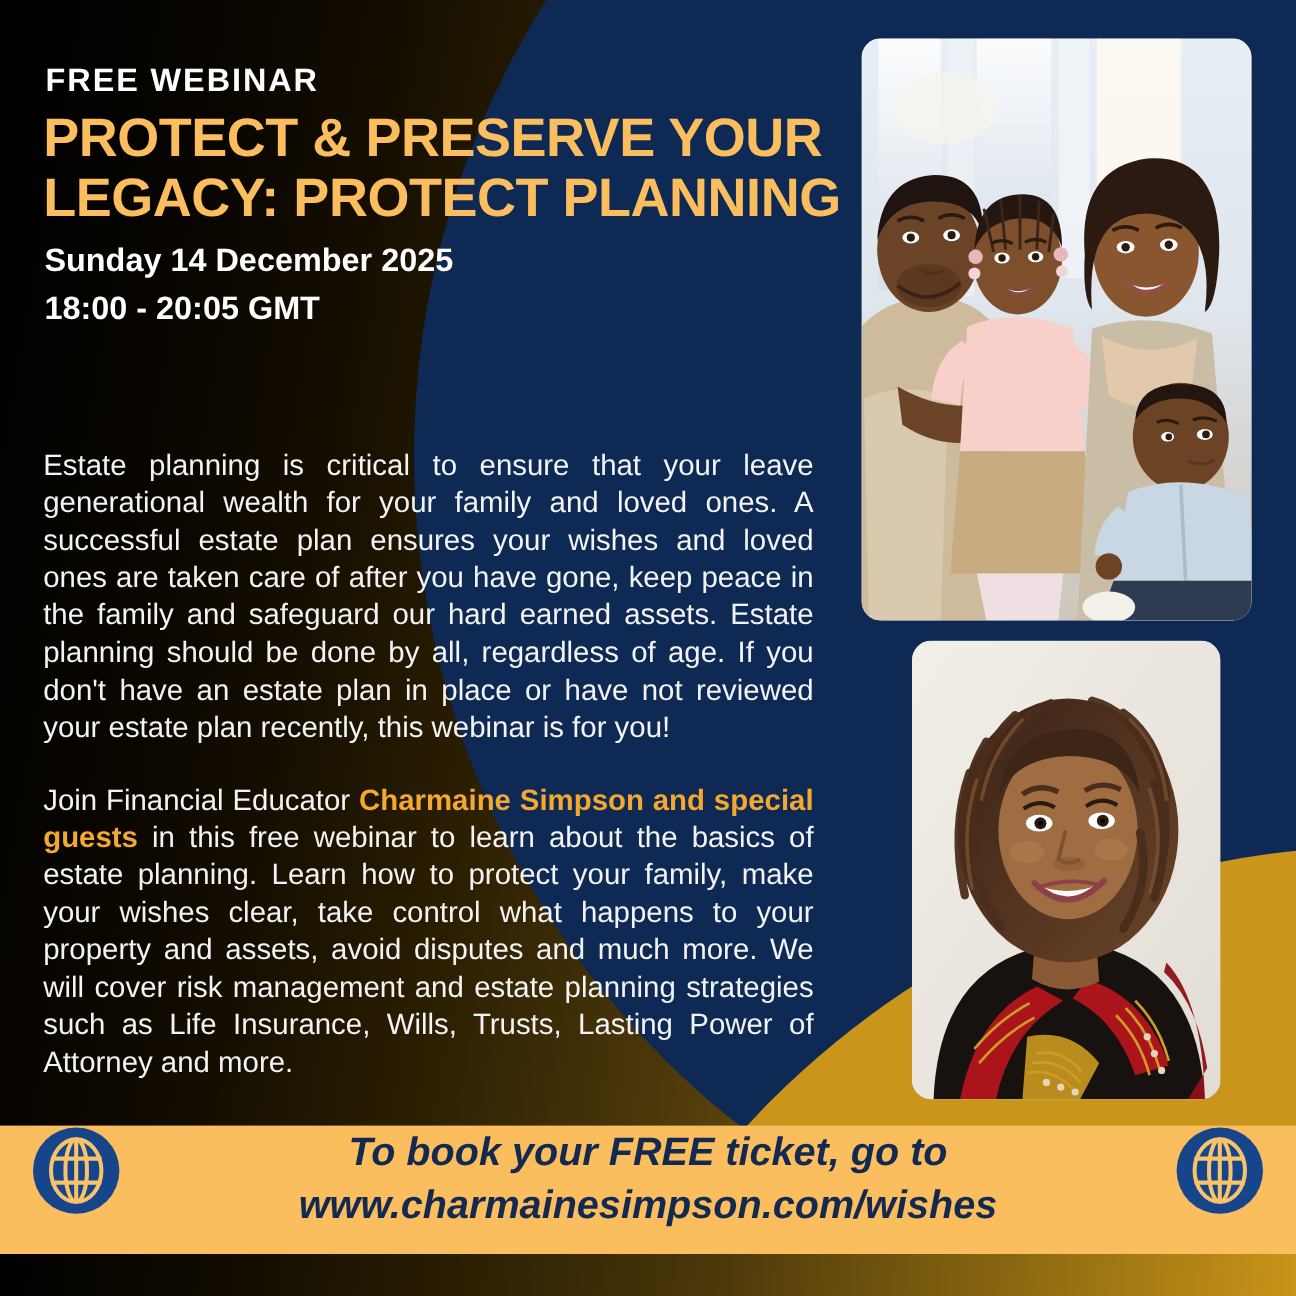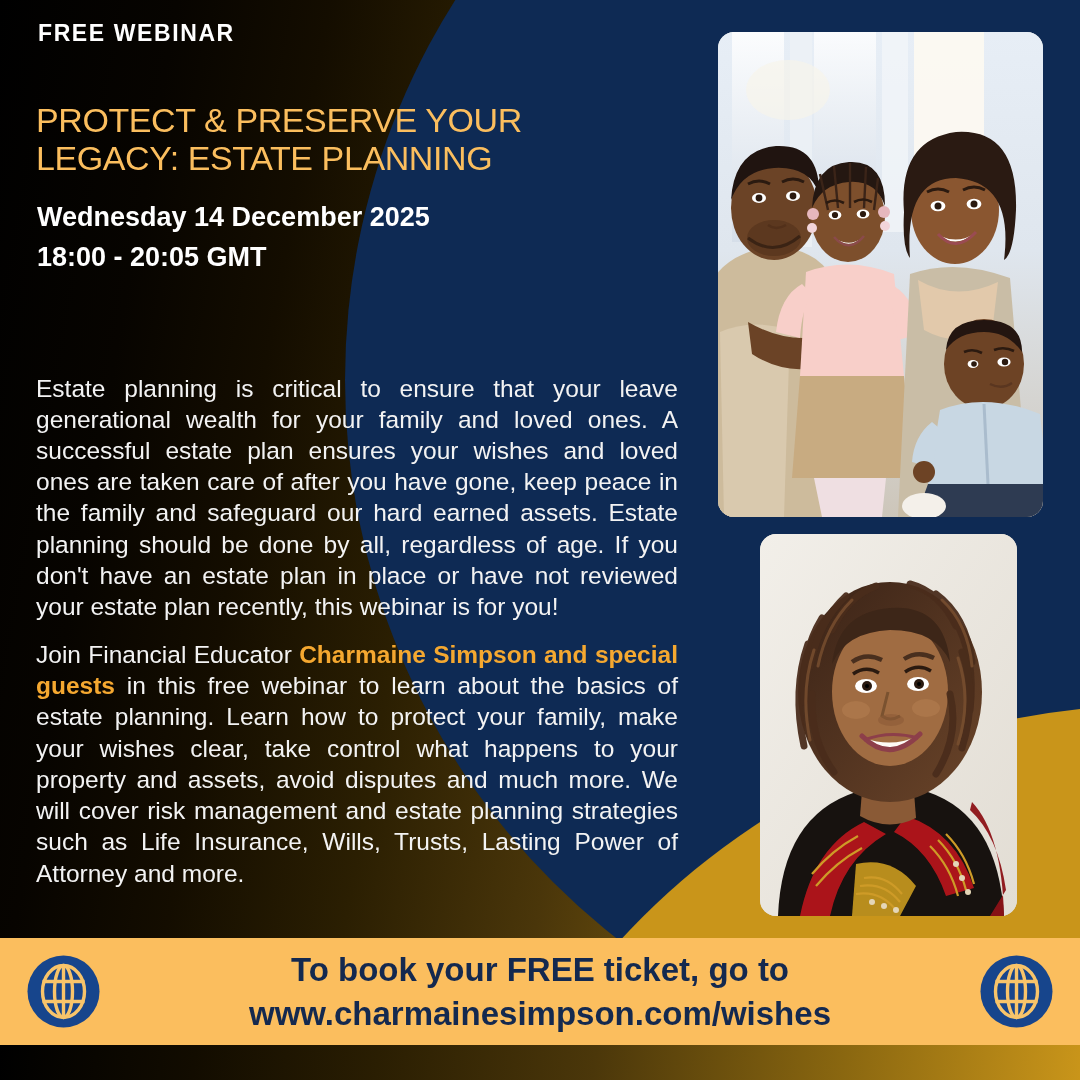--- a/index.html
+++ b/index.html
@@ -24,60 +24,60 @@
     position:absolute;
     left:430px;top:705px;
     width:1450px;height:1450px;
     border-radius:50%;
     background:#C9951A;
   }
 
   #content{position:absolute;inset:0;}
 
   .kicker{
-    position:absolute;left:38px;top:20px;
-    color:#ffffff;font-weight:bold;font-size:23px;
+    position:absolute;left:38px;top:52px;
+    color:#ffffff;font-weight:bold;font-size:27px;
     letter-spacing:1.6px;
   }
   .title{
-    position:absolute;left:36px;top:101px;width:680px;
-    color:#FBBE5E;font-weight:normal;font-size:34px;
+    position:absolute;left:36px;top:90px;width:680px;
+    color:#FBBE5E;font-weight:bold;font-size:45px;
     line-height:1.12;letter-spacing:-0.4px;
   }
   .title .ln{display:block;}
   .meta{
     position:absolute;left:37px;top:198px;width:640px;
     color:#ffffff;font-weight:bold;font-size:27px;line-height:1.47;
   }
   .meta .ln{display:block;}
 
   .body{
     position:absolute;left:36px;width:642px;
     color:#f3f3f3;font-size:24.5px;line-height:1.275;
     text-align:justify;
   }
   #para1{top:348px;}
-  #para2{top:627px;margin-top:12px;}
+  #para2{top:627px;}
   .hl{color:#F5A830;font-weight:bold;}
 
   
   .photo{
     position:absolute;border-radius:16px;overflow:hidden;
     background:#d8d2c8;
   }
   #family-photo{left:718px;top:32px;width:325px;height:485px;}
   #portrait-photo{left:760px;top:534px;width:257px;height:382px;}
   .photo svg{display:block;width:100%;height:100%;}
 
   
   #banner{
     position:absolute;left:0;top:938px;width:1080px;height:107px;
     background:#FBBE5E;
-    display:flex;align-items:center;justify-content:space-between;
-    padding:0 26px;box-sizing:border-box;
+    display:flex;align-items:flex-start;justify-content:space-between;
+    padding:0 26px;box-sizing:border-box;font-style:italic;
   }
   #banner-text{
     flex:1;text-align:center;color:#14294F;
     font-weight:bold;font-size:33px;line-height:1.33;
   }
   #banner-text .ln{display:block;}
   .globe{width:75px;height:75px;flex:0 0 auto;}
   #bottom-strip{
     position:absolute;left:0;top:1045px;width:1080px;height:35px;
     background:linear-gradient(95deg,#000000 0%,#120c00 18%,#2a1e02 35%,#4b370a 55%,#8a6710 78%,#C9951A 100%);
@@ -90,25 +90,25 @@
 
   <div id="navy-shape"></div>
   <div id="gold-wedge"></div>
 
   <div id="content">
 
     <div class="kicker">FREE WEBINAR</div>
 
     <div class="title">
       <span class="ln">PROTECT &amp; PRESERVE YOUR</span>
-      <span class="ln">LEGACY: ESTATE PLANNING</span>
+      <span class="ln">LEGACY: PROTECT PLANNING</span>
     </div>
 
     <div class="meta">
-      <span class="ln">Wednesday 14 December 2025</span>
+      <span class="ln">Sunday 14 December 2025</span>
       <span class="ln">18:00 - 20:05 GMT</span>
     </div>
 
     <p class="body" id="para1">Estate planning is critical to ensure that your leave generational wealth for your family and loved ones. A successful estate plan ensures your wishes and loved ones are taken care of after you have gone, keep peace in the family and safeguard our hard earned assets. Estate planning should be done by all, regardless of age. If you don't have an estate plan in place or have not reviewed your estate plan recently, this webinar is for you!</p>
 
     <p class="body" id="para2"><span>Join Financial Educator </span><span class="hl">Charmaine Simpson and special guests</span><span> in this free webinar to learn about the basics of estate planning. Learn how to protect your family, make your wishes clear, take control what happens to your property and assets, avoid disputes and much more. We will cover risk management and estate planning strategies such as Life Insurance, Wills, Trusts, Lasting Power of Attorney and more.</span></p>
 
     <div class="photo" id="family-photo">
       <svg viewBox="0 0 325 485" preserveAspectRatio="xMidYMid slice">
         <defs>

